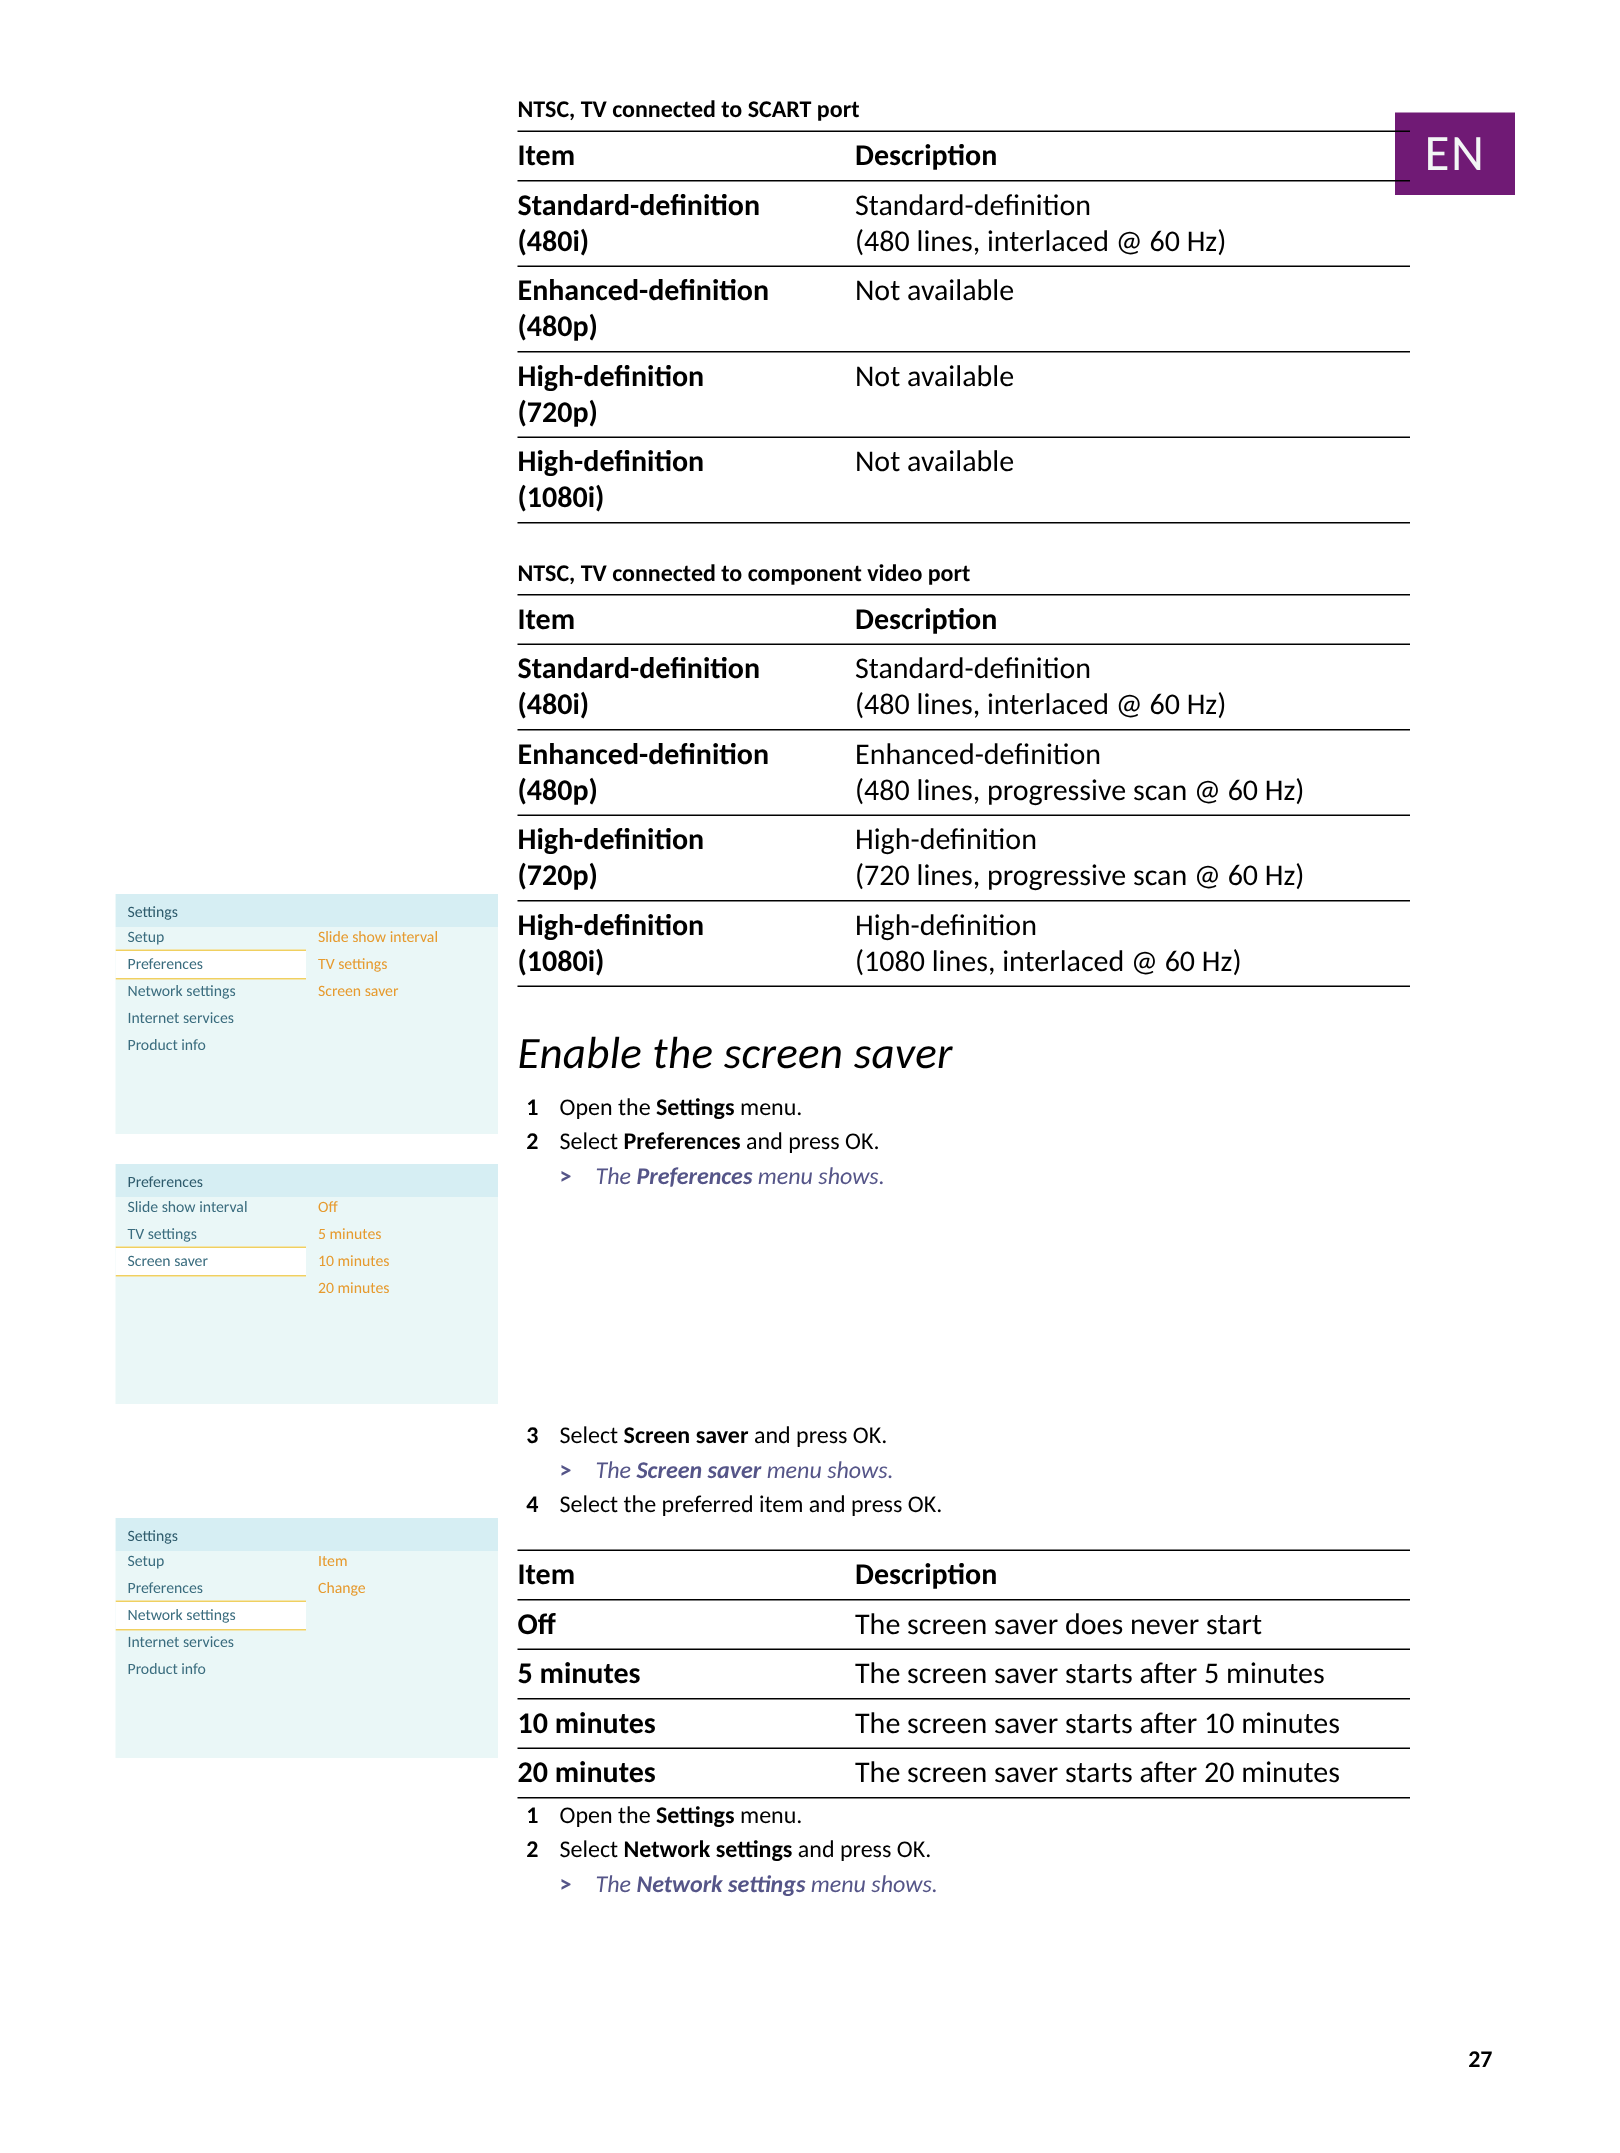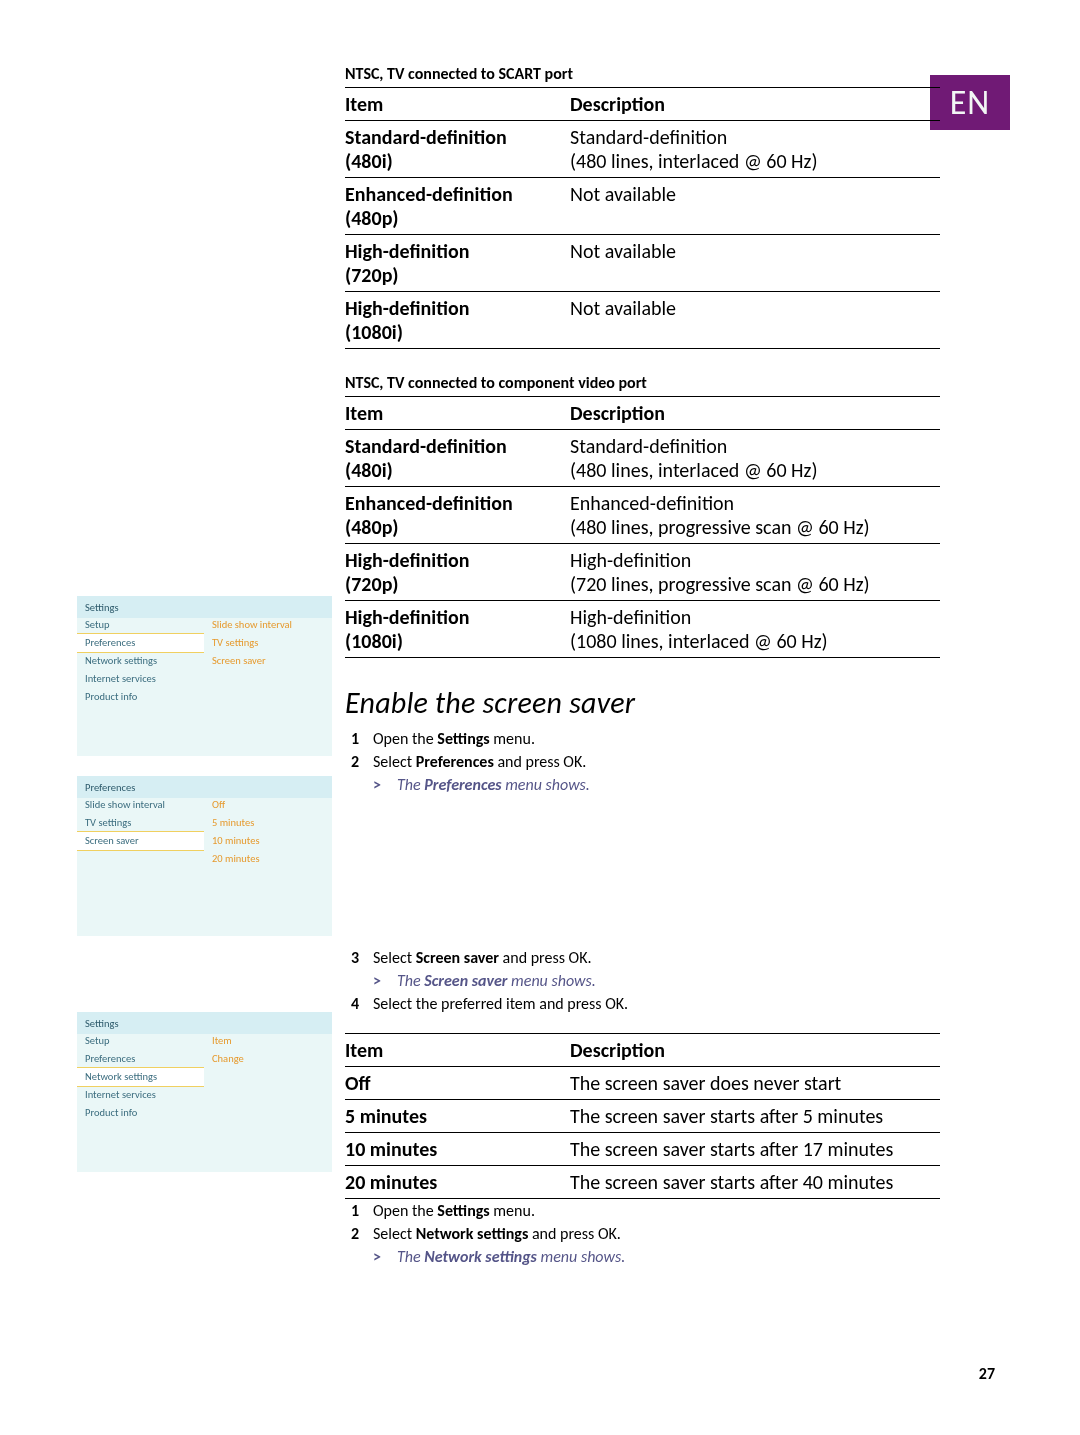--- a/index.html
+++ b/index.html
@@ -212,25 +212,25 @@
         <tr>
           <td class="col-item"><b>Off</b></td>
           <td>The screen saver does never start</td>
         </tr>
         <tr>
           <td class="col-item"><b>5 minutes</b></td>
           <td>The screen saver starts after 5 minutes</td>
         </tr>
         <tr>
           <td class="col-item"><b>10 minutes</b></td>
-          <td>The screen saver starts after 17 minutes</td>
+          <td>The screen saver starts after 10 minutes</td>
         </tr>
         <tr>
           <td class="col-item"><b>20 minutes</b></td>
-          <td>The screen saver starts after 40 minutes</td>
+          <td>The screen saver starts after 20 minutes</td>
         </tr>
       </tbody>
   </table>
 
   <ol class="steps">
     <li>
       <span class="num">1</span>
       <span class="txt"><span>Open the </span><b>Settings</b><span> menu.</span></span>
     </li>
     <li>

